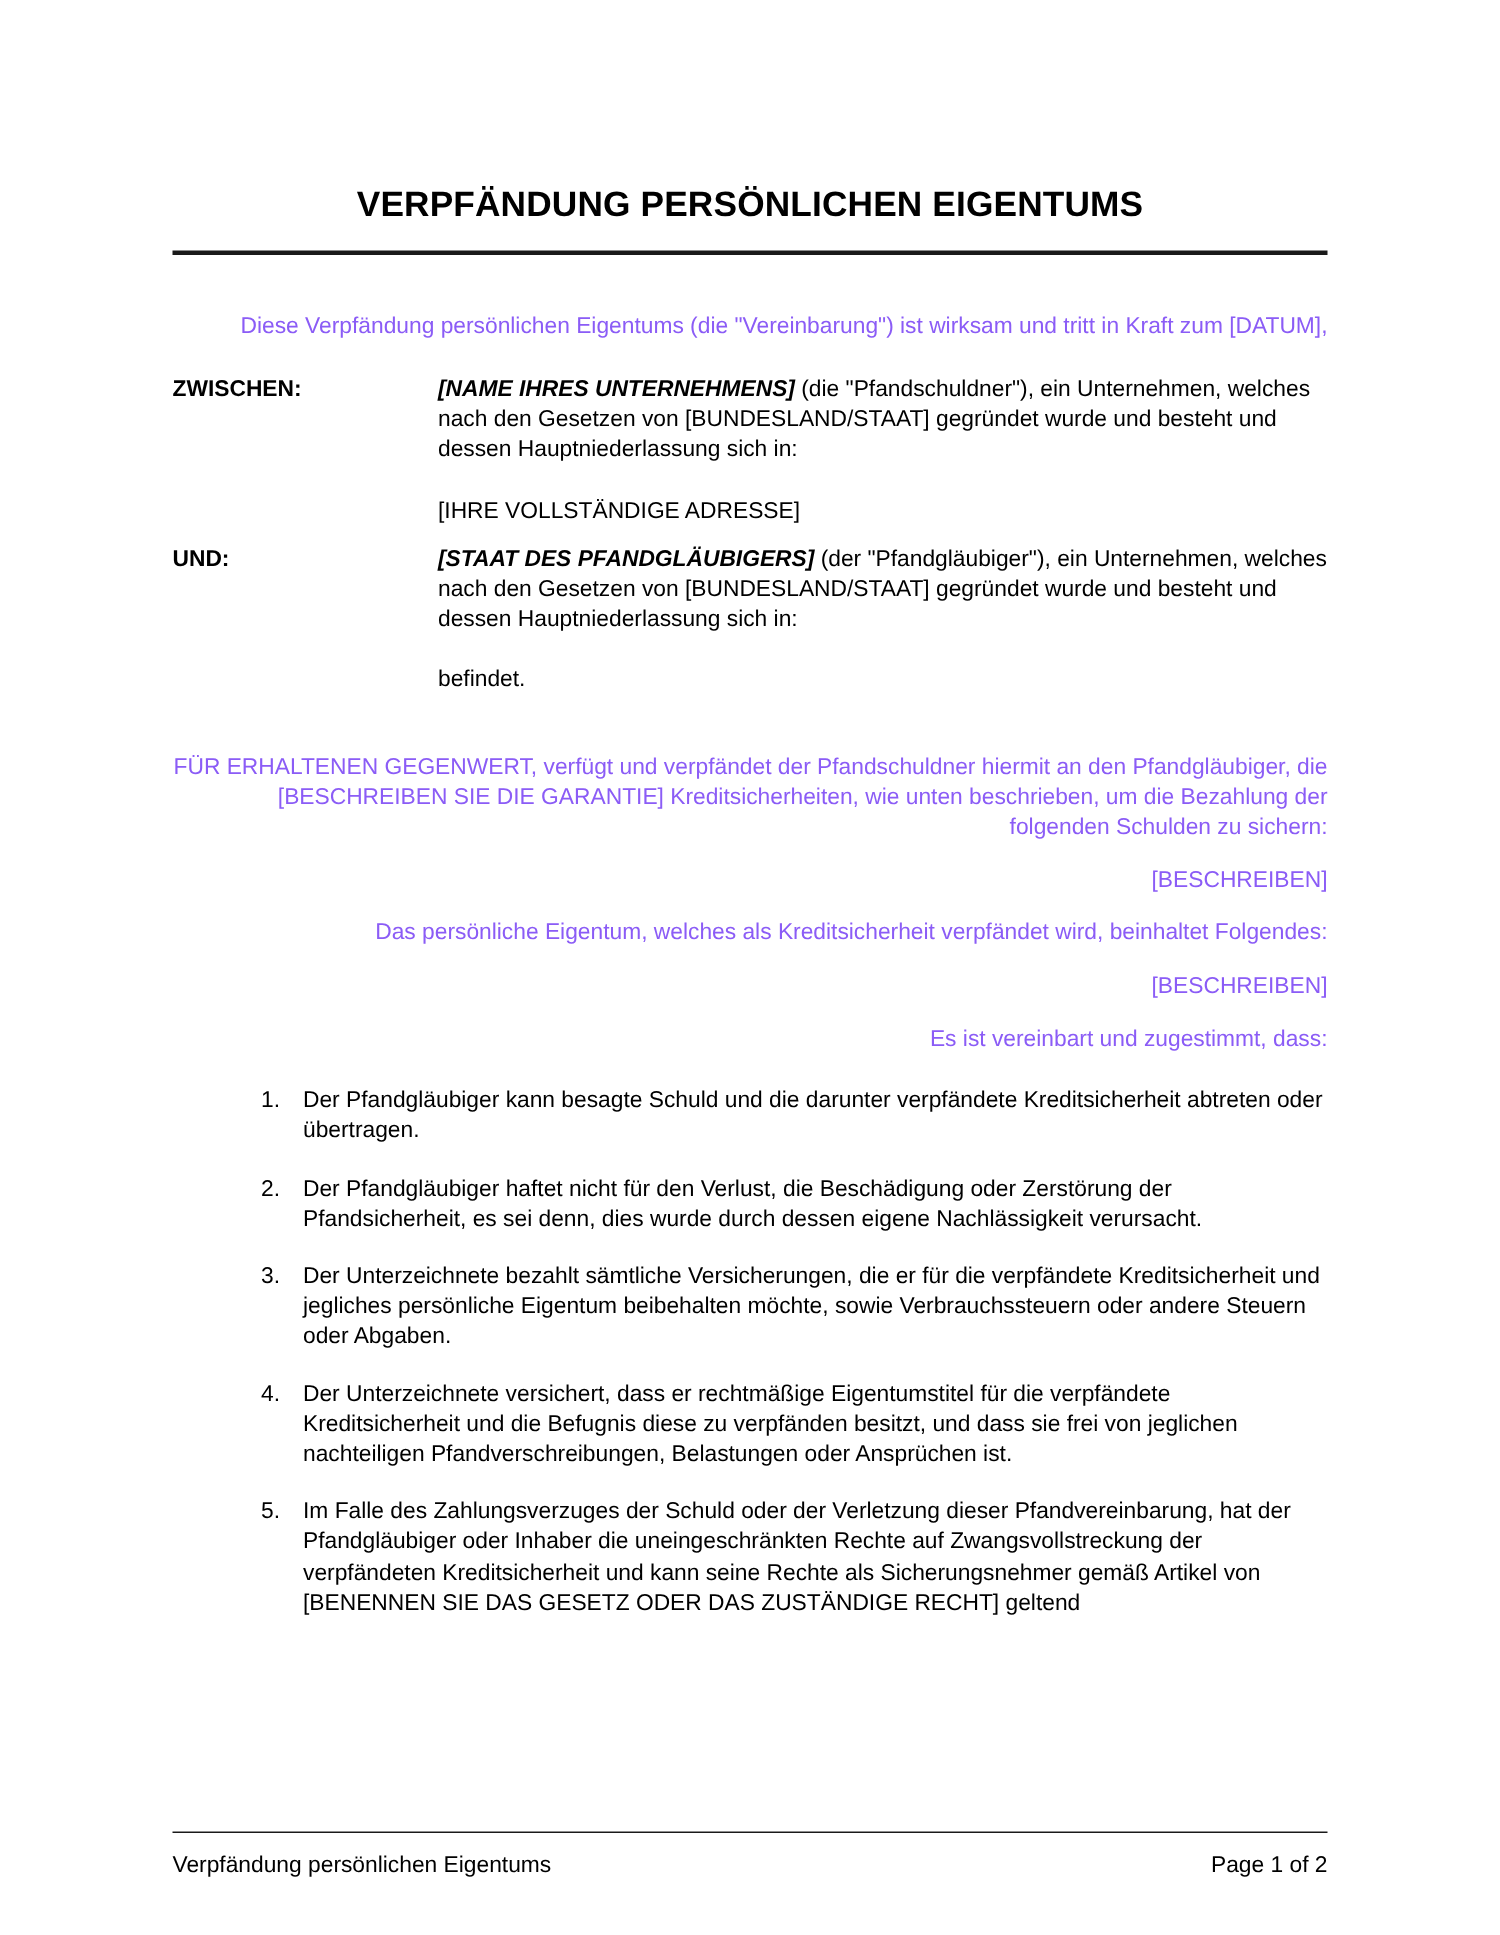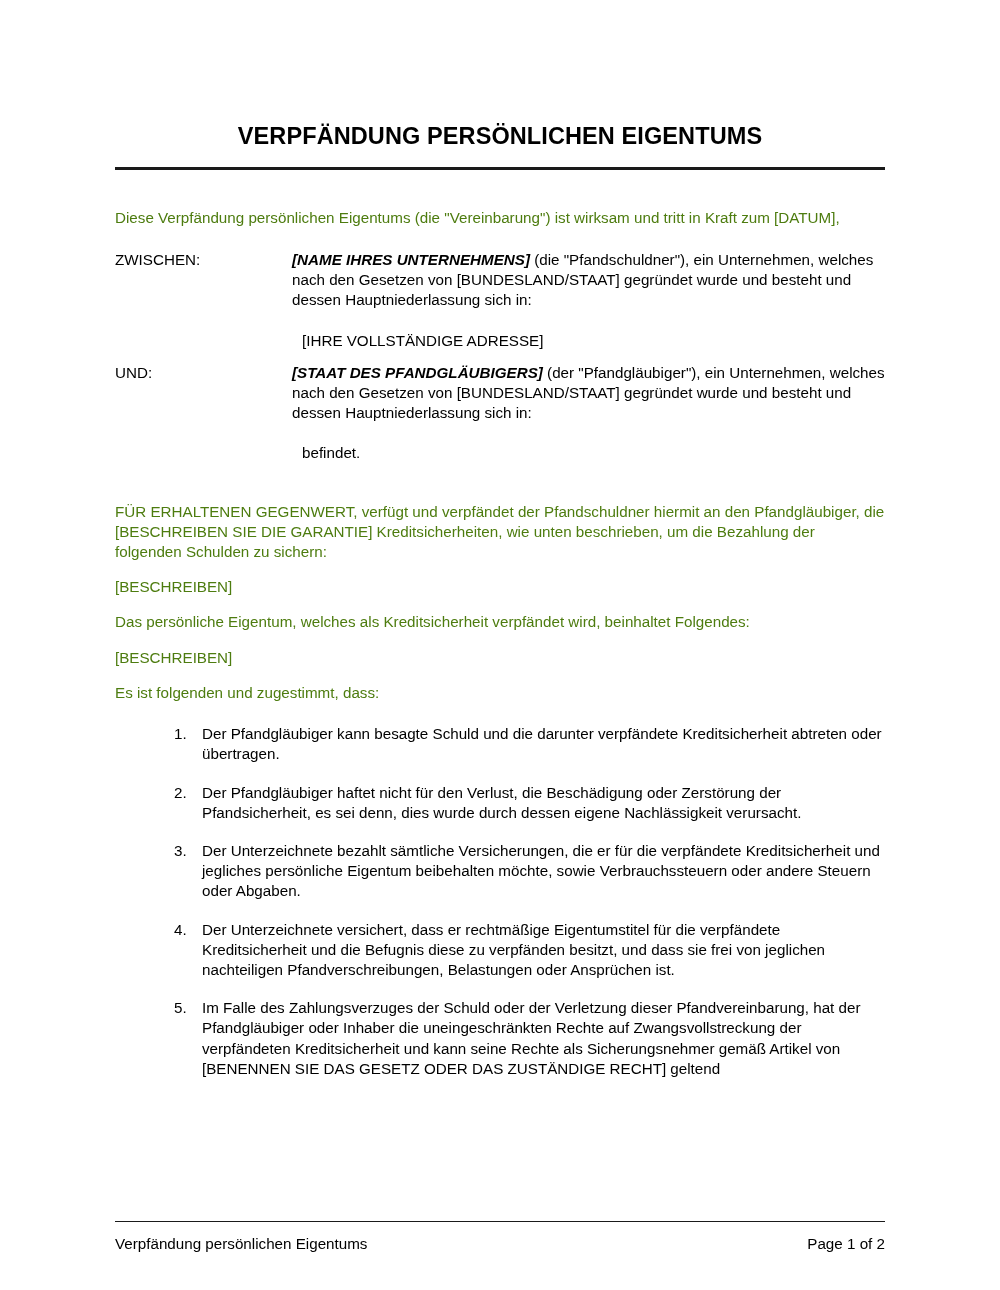--- a/index.html
+++ b/index.html
@@ -45,47 +45,46 @@
     border: 0;
     border-top: 3.5px solid #1a1a1a;
     width: 100%;
   }
 
   
   .para {
     font-size: 15.2px;
     line-height: 20.2px;
     margin: 0;
-    text-align: left;
-    color: #4d7c0f;
+    text-align: right;
+    color: #8b5cf6;
   }
   .gap-intro { height: 30px; }
   .gap-lg    { height: 22px; }
   .gap-md    { height: 15px; }
   .gap-sm    { height: 12px; }
 
   
   .party-row {
     display: flex;
     align-items: flex-start;
     font-size: 15.2px;
     line-height: 20.2px;
   }
   .party-label {
     width: 177px;
     flex: 0 0 177px;
-    font-weight: normal;
+    font-weight: bold;
     white-space: nowrap;
   }
   .party-body {
     flex: 1 1 auto;
   }
   .party-body .sub {
     margin-top: 20px;
-    margin-left: 10px;
   }
   .party-name { font-weight: bold; font-style: italic; }
 
   
   .numlist {
     margin: 0;
     padding: 0;
     list-style: none;
   }
   .numlist li {
@@ -175,21 +174,21 @@
     <div class="gap-md"></div>
 
     <p class="para">Das persönliche Eigentum, welches als Kreditsicherheit verpfändet wird, beinhaltet Folgendes:</p>
 
     <div class="gap-md"></div>
 
     <p class="para">[BESCHREIBEN]</p>
 
     <div class="gap-md"></div>
 
-    <p class="para">Es ist folgenden und zugestimmt, dass:</p>
+    <p class="para">Es ist vereinbart und zugestimmt, dass:</p>
 
     <div style="height:21px"></div>
 
     <ol class="numlist">
       <li>
         <span class="num-marker">1.</span>
         <span class="num-text">Der Pfandgläubiger kann besagte Schuld und die darunter verpfändete Kreditsicherheit abtreten oder übertragen.</span>
       </li>
       <li>
         <span class="num-marker">2.</span>

